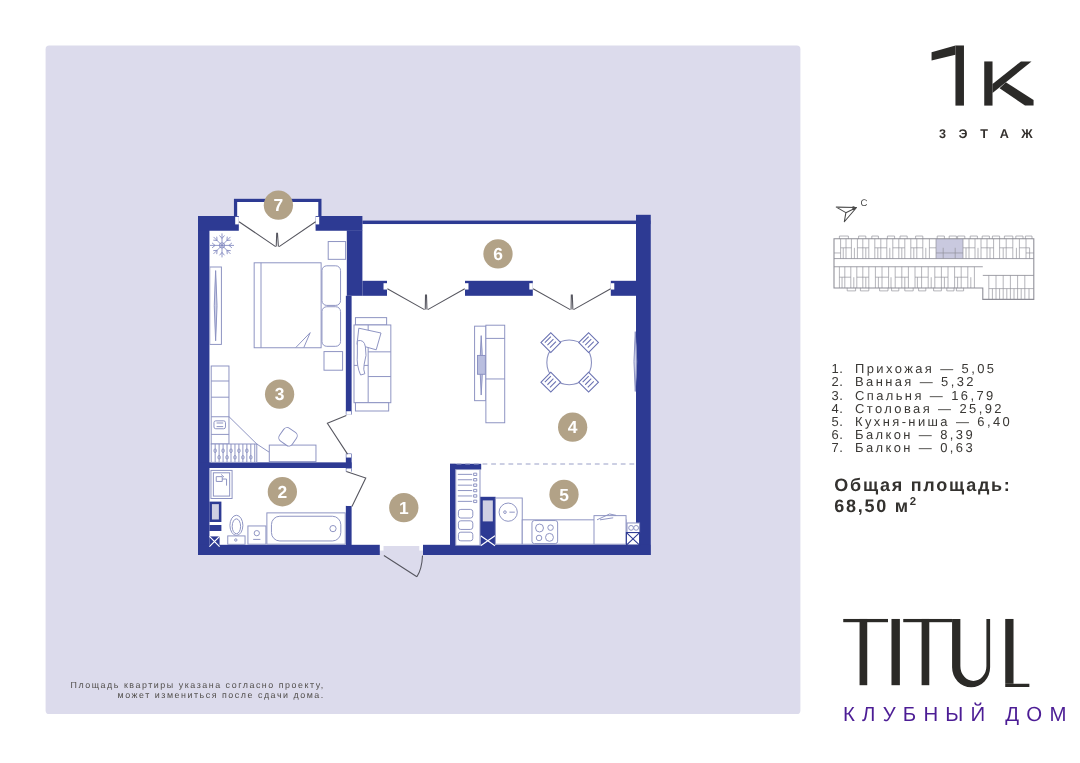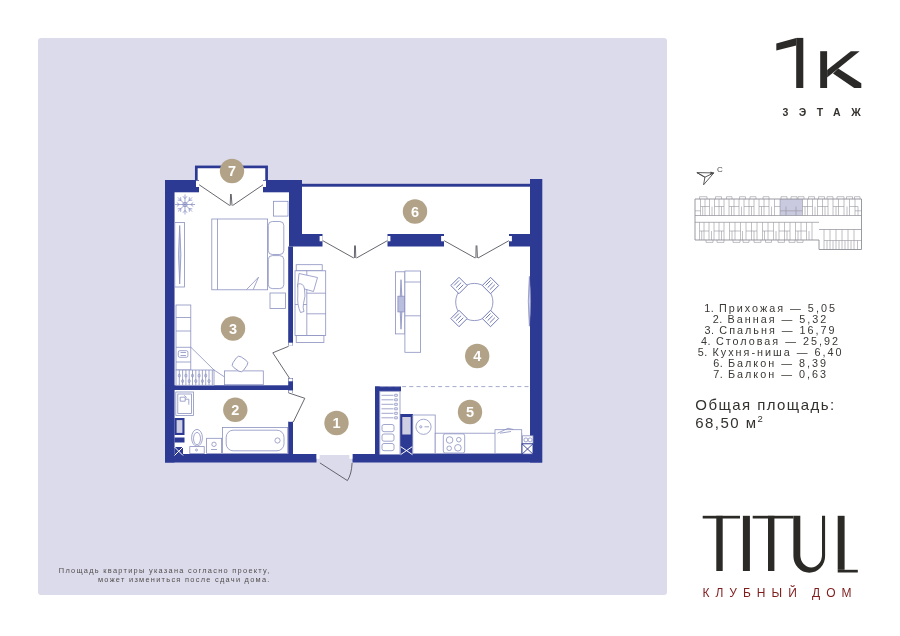--- a/index.html
+++ b/index.html
@@ -330,40 +330,40 @@
 <polygon points="776.3,43.6 796.2,37.9 796.2,45.6 776.3,50.4"></polygon>
 <rect x="796.2" y="37.9" width="7.1" height="50.1"></rect>
 <rect x="820.2" y="51.2" width="6.9" height="36.8"></rect>
 <polygon points="827.1,70.0 850.8,51.2 859.6,51.2 827.1,77.6"></polygon>
 <polygon points="833.0,73.6 838.2,68.6 861.3,83.3 861.3,88.0 854.2,88.0"></polygon>
 </g>
 </svg>
 
 <div class="abs" style="left:782.5px;top:105.7px;font-size:10.5px;font-weight:700;letter-spacing:10.5px;color:#34312e;white-space:nowrap;">3ЭТАЖ</div>
 
-<div class="abs" style="left:692.9px;top:302.8px;font-size:10.8px;line-height:11.05px;letter-spacing:2px;color:#3a3835;white-space:nowrap;text-align:center;">
+<div class="abs" style="left:692.9px;top:302.8px;font-size:10.8px;line-height:11.05px;letter-spacing:2px;color:#3a3835;white-space:nowrap;">
 <div><span style="display:inline-block;width:19.6px;letter-spacing:0.5px;">1.</span>Прихожая — 5,05</div>
 <div><span style="display:inline-block;width:19.6px;letter-spacing:0.5px;">2.</span>Ванная — 5,32</div>
 <div><span style="display:inline-block;width:19.6px;letter-spacing:0.5px;">3.</span>Спальня — 16,79</div>
 <div><span style="display:inline-block;width:19.6px;letter-spacing:0.5px;">4.</span>Столовая — 25,92</div>
 <div><span style="display:inline-block;width:19.6px;letter-spacing:0.5px;">5.</span>Кухня-ниша — 6,40</div>
 <div><span style="display:inline-block;width:19.6px;letter-spacing:0.5px;">6.</span>Балкон — 8,39</div>
 <div><span style="display:inline-block;width:19.6px;letter-spacing:0.5px;">7.</span>Балкон — 0,63</div>
 </div>
 
-<div class="abs" style="left:695.3px;top:398.2px;font-size:15px;font-weight:400;line-height:13.6px;letter-spacing:1.44px;color:#34322f;white-space:nowrap;">Общая площадь:<br>68,50 м<sup style="font-size:9.5px;letter-spacing:0;">2</sup></div>
+<div class="abs" style="left:695.3px;top:398.2px;font-size:15px;font-weight:700;line-height:13.6px;letter-spacing:1.44px;color:#34322f;white-space:nowrap;">Общая площадь:<br>68,50 м<sup style="font-size:9.5px;letter-spacing:0;">2</sup></div>
 
 <svg class="abs" style="left:700px;top:513px" width="162" height="62" viewBox="700 513 162 62">
 <g fill="#2b2a27">
 <rect x="702.7" y="515.8" width="37.3" height="2.7"></rect>
 <rect x="716.3" y="515.8" width="6.4" height="55.2"></rect>
 <rect x="742.9" y="515.8" width="7.0" height="55.2"></rect>
 <rect x="752.7" y="515.8" width="40.7" height="2.7"></rect>
 <rect x="768.0" y="515.8" width="6.4" height="55.2"></rect>
 <path d="M793.4,515.8 V556 A15.85,16.8 0 0 0 825.1,556 V515.8 H822 V555 A10.85,12.5 0 0 1 800.3,555 V515.8 Z"></path>
 <rect x="837.7" y="515.8" width="6.9" height="54.0"></rect>
 <rect x="837.7" y="569.8" width="20.1" height="2.7"></rect>
 </g>
 </svg>
 
-<div class="abs" style="left:702.5px;top:586.3px;font-size:12px;letter-spacing:6px;color:#7f1d1d;white-space:nowrap;">КЛУБНЫЙ ДОМ</div>
+<div class="abs" style="left:702.5px;top:586.3px;font-size:17px;letter-spacing:6px;color:#4c1d95;white-space:nowrap;">КЛУБНЫЙ ДОМ</div>
 
 <div class="abs" style="left:58.8px;top:565.9px;font-size:7.4px;line-height:9px;letter-spacing:1.28px;color:#514e4b;text-align:right;">Площадь квартиры указана согласно проекту,<br>может измениться после сдачи дома.</div>
 
 </body></html>

